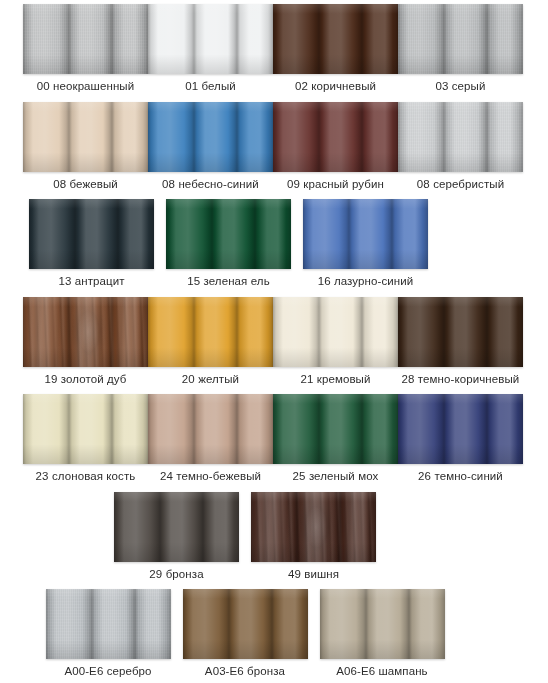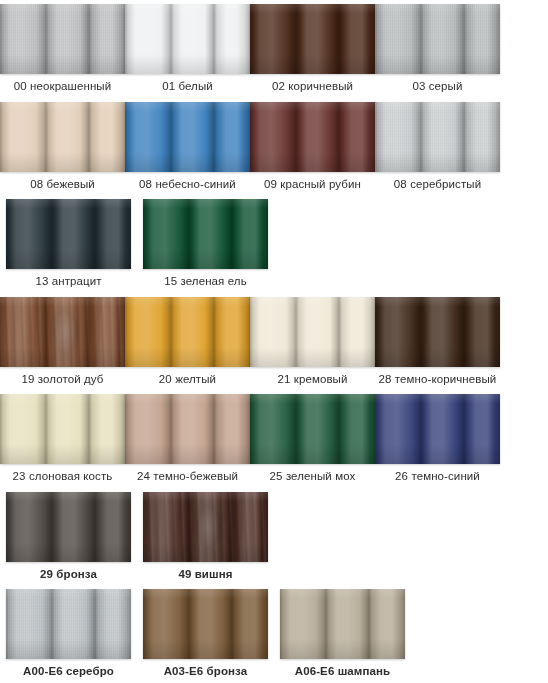--- a/index.html
+++ b/index.html
@@ -21,23 +21,24 @@
     box-sizing: border-box;
   }
 
   .swatch-row {
     display: flex;
     flex-direction: row;
     justify-content: flex-start;
     align-items: flex-start;
     width: 444px;
     height: 97.5px;
+    margin-left: 23px;
   }
   .swatch-row.centered {
-    font-weight: bold;
+    justify-content: center;
   }
 
   .swatch-cell {
     width: 137px;
     height: 97px;
     box-sizing: border-box;
     display: flex;
     flex-direction: column;
     align-items: center;
     justify-content: flex-start;
@@ -239,20 +240,28 @@
         <div class="swatch-label">13 антрацит</div>
       </div>
       <div class="swatch-cell">
         <div class="swatch-tile">
           <div class="fill" style="background: rgb(13, 81, 48);"></div>
           <div class="panels"></div>
           <div class="vignette"></div>
         </div>
         <div class="swatch-label">15 зеленая ель</div>
       </div>
+      <div class="swatch-cell">
+        <div class="swatch-tile">
+          <div class="fill" style="background: rgb(74, 114, 187);"></div>
+          <div class="panels"></div>
+          <div class="vignette"></div>
+        </div>
+        <div class="swatch-label">16 лазурно-синий</div>
+      </div>
     </div>
     <div class="swatch-row">
       <div class="swatch-cell">
         <div class="swatch-tile wood">
           <div class="fill" style="background: rgb(122, 69, 38);"></div>
           <div class="grain"></div>
           <div class="panels"></div>
           <div class="vignette"></div>
         </div>
         <div class="swatch-label">19 золотой дуб</div>

